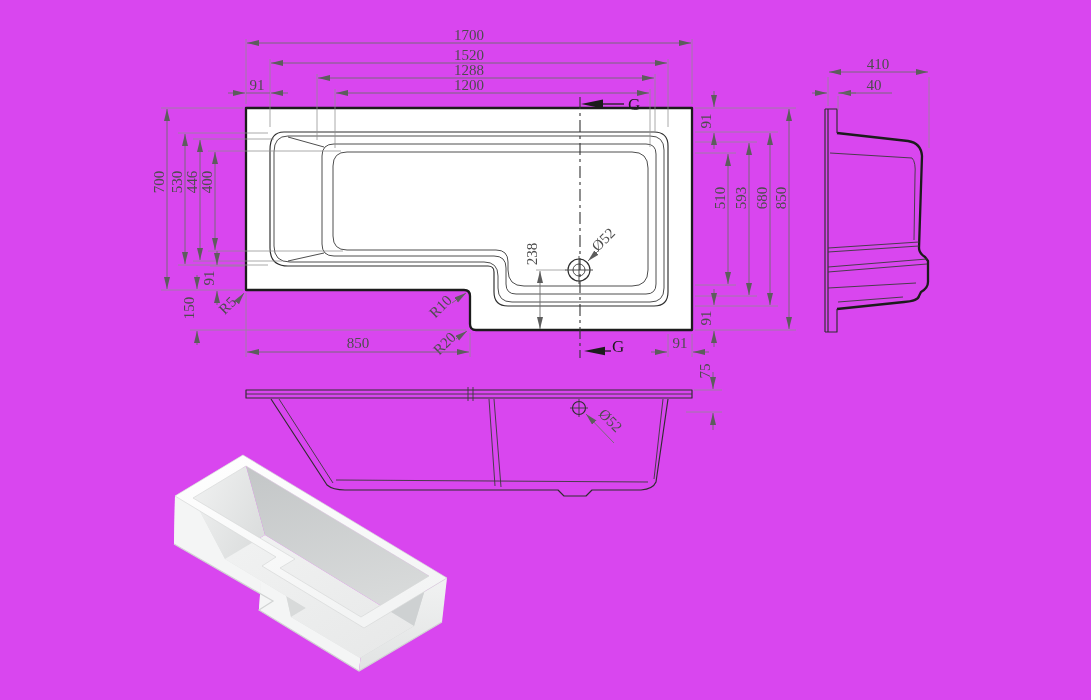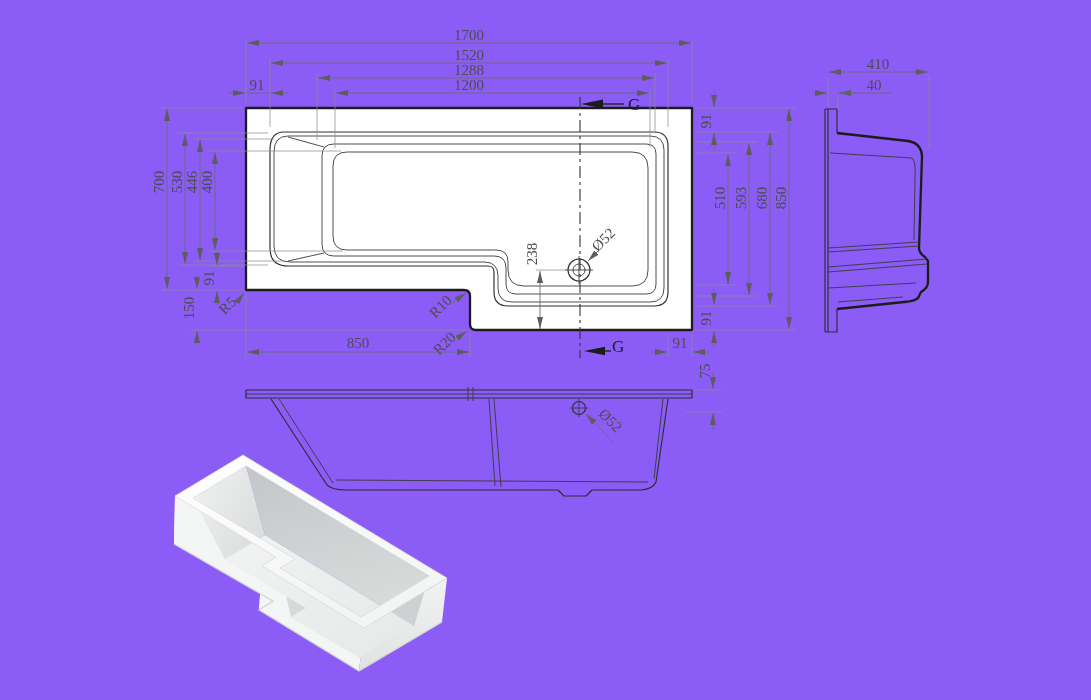--- a/index.html
+++ b/index.html
@@ -1,16 +1,16 @@
 <!DOCTYPE html>
 <html><head>
 <meta charset="utf-8">
 <style>
   html,body{margin:0;padding:0;background:#fff;}
-  .canvas{position:relative;width:1091px;height:700px;background:#8b5cf6;overflow:hidden;
+  .canvas{position:relative;width:1091px;height:700px;background:#d946ef;overflow:hidden;
           font-family:"Liberation Serif", serif;}
   svg{display:block;}
   text{font-family:"Liberation Serif", serif;font-size:15px;fill:#4d4d4d;}
   .g-label{font-size:17px;fill:#1c1c1c;}
   .outline{stroke:#1c1c1c;stroke-width:2.3;fill:none;stroke-linejoin:round;}
   .outline-f{stroke:#1c1c1c;stroke-width:2.3;fill:#ffffff;stroke-linejoin:round;}
   .inner1{stroke:#2e2e2e;stroke-width:1.15;fill:none;stroke-linejoin:round;}
   .inner2{stroke:#3a3a3a;stroke-width:0.9;fill:none;stroke-linejoin:round;}
   .dim{stroke:#6e6e6e;stroke-width:0.9;fill:none;}
   .ext{stroke:#8f8f8f;stroke-width:0.75;fill:none;}

